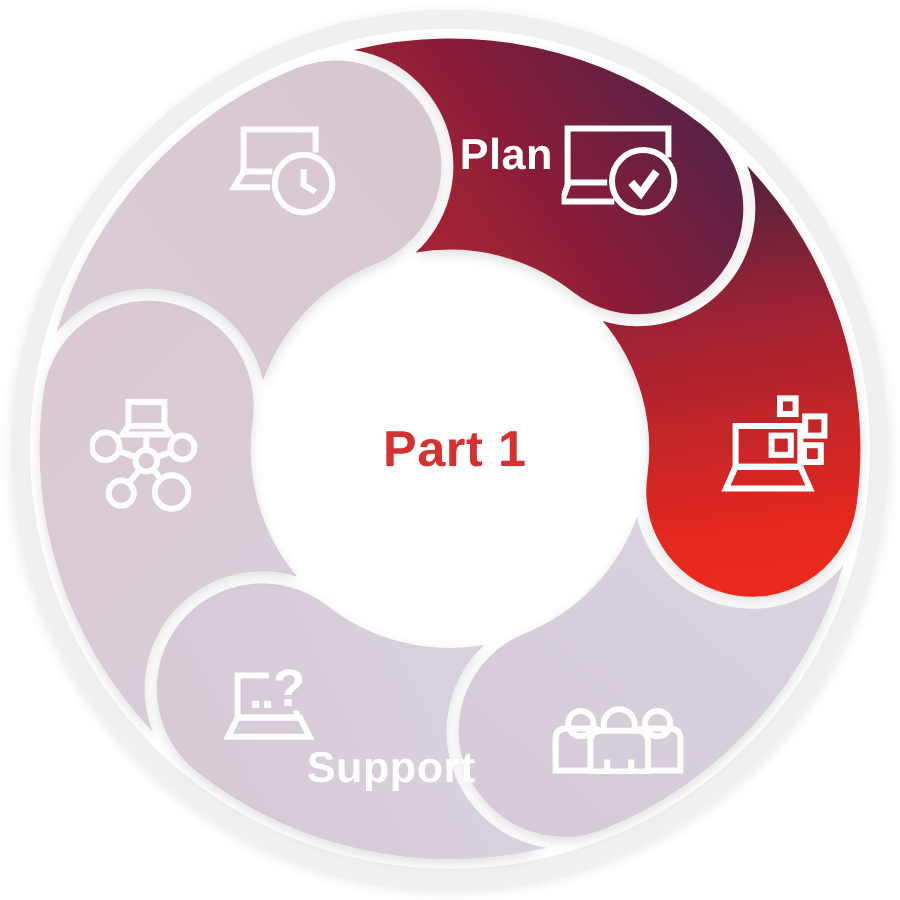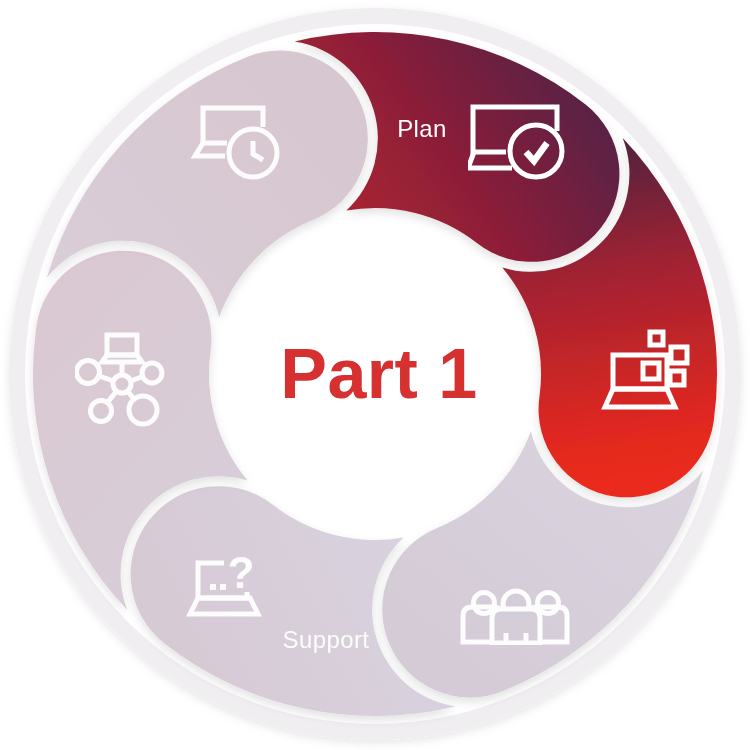--- a/index.html
+++ b/index.html
@@ -3,27 +3,27 @@
 <meta charset="utf-8">
 <style>
   html,body{margin:0;padding:0;background:#ffffff;}
   #stage{
     position:relative;width:750px;height:750px;background:#ffffff;overflow:hidden;
     font-family:"Liberation Sans", sans-serif;
   }
   #wheel-svg{position:absolute;left:0;top:0;}
   .seg-label{
     position:absolute;transform:translate(-50%,-50%);
-    font-weight:normal;font-size:24px;letter-spacing:0.4px;white-space:nowrap;
+    font-weight:bold;font-size:36px;letter-spacing:0.4px;white-space:nowrap;
     color:#ffffff;
   }
   .seg-label.dimmed{color:rgba(255,255,255,0.95);}
   .center-title{
     position:absolute;left:379px;top:374px;transform:translate(-50%,-50%);
-    font-weight:bold;font-size:70px;letter-spacing:0.5px;color:#d63030;white-space:nowrap;
+    font-weight:bold;font-size:42px;letter-spacing:0.5px;color:#d63030;white-space:nowrap;
   }
   .icon-box{position:absolute;}
   .icon-box svg{display:block;}
   .dim{opacity:0.96;}
   
   .lbl-plan{left:422px;top:129px;}
   .lbl-configure{left:634px;top:303px;}
   .lbl-deploy{left:584px;top:550px;}
   .lbl-support{left:326px;top:640px;}
   .lbl-manage{left:133px;top:464px;}

